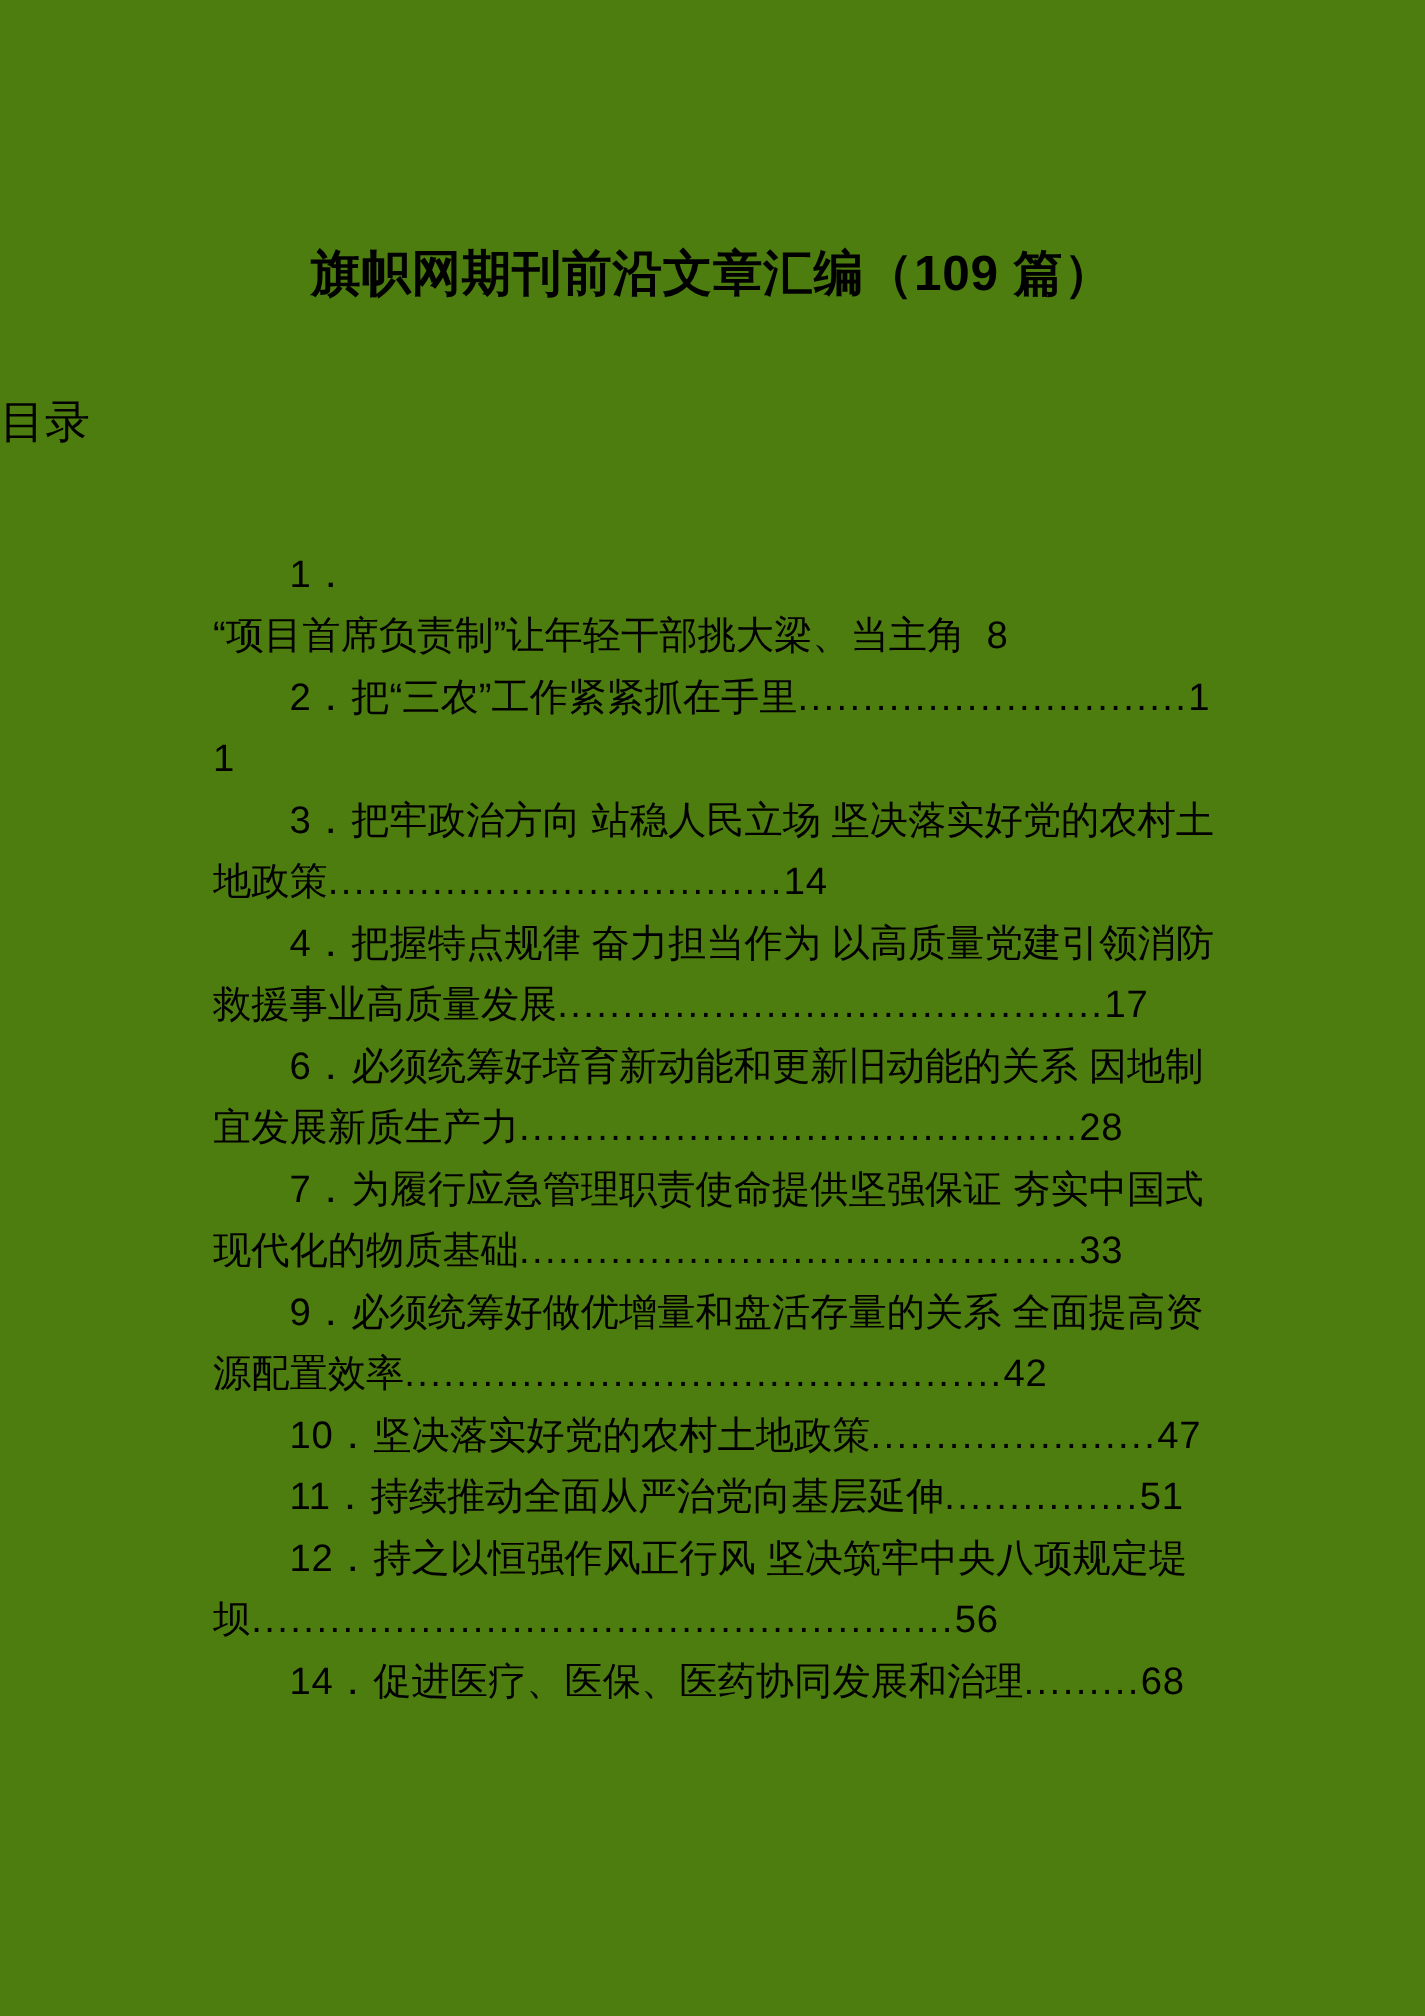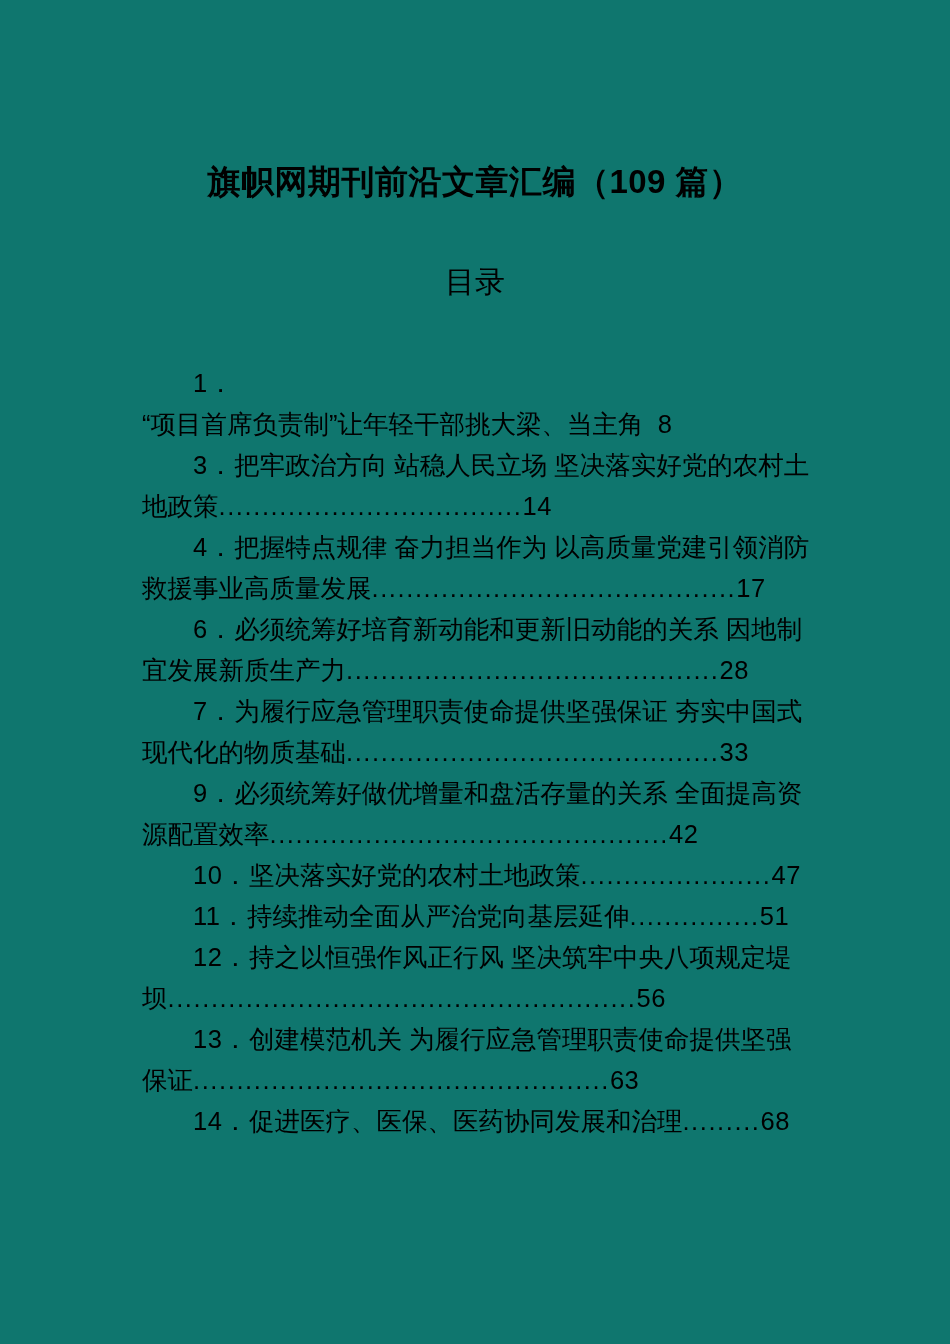--- a/index.html
+++ b/index.html
@@ -5,21 +5,21 @@
   html, body {
     margin: 0;
     padding: 0;
     background: #ffffff;
   }
 
   .page {
     position: relative;
     width: 950px;
     height: 1344px;
-    background: #0f766e;
+    background: #4d7c0f;
     overflow: hidden;
     font-family: "Liberation Sans", "DejaVu Sans", sans-serif;
     color: #000000;
     box-sizing: border-box;
   }
 
   
   .doc-title {
     position: absolute;
     left: 0;
@@ -32,21 +32,20 @@
     letter-spacing: 0.5px;
     white-space: nowrap;
   }
 
   
   .toc-heading {
     position: absolute;
     left: 0;
     right: 0;
     top: 262px;
-    text-align: center;
     font-size: 30px;
     line-height: 40px;
     font-weight: 400;
   }
 
   
   .toc-body {
     position: absolute;
     left: 142px;
     top: 363px;
@@ -101,20 +100,23 @@
 <div class="page">
 
   <div class="doc-title">旗帜网期刊前沿文章汇编（109 篇）</div>
 
   <div class="toc-heading">目录</div>
 
   <div class="toc-body">
       <div class="toc-entry entry-1">
         <div class="entry-flow"><span class="num">1</span><span class="sep">．</span><br><span class="title-text">“项目首席负责制”让年轻干部挑大梁、当主角</span><span class="gap-space">&nbsp;&nbsp;</span><span class="pageno">8</span></div>
       </div>
+      <div class="toc-entry entry-2">
+        <div class="entry-flow"><span class="num">2</span><span class="sep">．</span><span class="title-text">把“三农”工作紧紧抓在手里</span><span class="leader">..............................</span><span class="pageno">11</span></div>
+      </div>
       <div class="toc-entry entry-3">
         <div class="entry-flow"><span class="num">3</span><span class="sep">．</span><span class="title-text">把牢政治方向 站稳人民立场 坚决落实好党的农村土地政策</span><span class="leader">...................................</span><span class="pageno">14</span></div>
       </div>
       <div class="toc-entry entry-4">
         <div class="entry-flow"><span class="num">4</span><span class="sep">．</span><span class="title-text">把握特点规律 奋力担当作为 以高质量党建引领消防救援事业高质量发展</span><span class="leader">..........................................</span><span class="pageno">17</span></div>
       </div>
       <div class="toc-entry entry-6">
         <div class="entry-flow"><span class="num">6</span><span class="sep">．</span><span class="title-text">必须统筹好培育新动能和更新旧动能的关系 因地制宜发展新质生产力</span><span class="leader">...........................................</span><span class="pageno">28</span></div>
       </div>
       <div class="toc-entry entry-7">
@@ -125,21 +127,18 @@
       </div>
       <div class="toc-entry entry-10">
         <div class="entry-flow"><span class="num">10</span><span class="sep">．</span><span class="title-text">坚决落实好党的农村土地政策</span><span class="leader">......................</span><span class="pageno">47</span></div>
       </div>
       <div class="toc-entry entry-11">
         <div class="entry-flow"><span class="num">11</span><span class="sep">．</span><span class="title-text">持续推动全面从严治党向基层延伸</span><span class="leader">...............</span><span class="pageno">51</span></div>
       </div>
       <div class="toc-entry entry-12">
         <div class="entry-flow"><span class="num">12</span><span class="sep">．</span><span class="title-text">持之以恒强作风正行风 坚决筑牢中央八项规定堤坝</span><span class="leader">......................................................</span><span class="pageno">56</span></div>
       </div>
-      <div class="toc-entry entry-13">
-        <div class="entry-flow"><span class="num">13</span><span class="sep">．</span><span class="title-text">创建模范机关 为履行应急管理职责使命提供坚强保证</span><span class="leader">................................................</span><span class="pageno">63</span></div>
-      </div>
       <div class="toc-entry entry-14">
         <div class="entry-flow"><span class="num">14</span><span class="sep">．</span><span class="title-text">促进医疗、医保、医药协同发展和治理</span><span class="leader">.........</span><span class="pageno">68</span></div>
       </div>
     </div>
 
 </div>
 
 </body></html>

